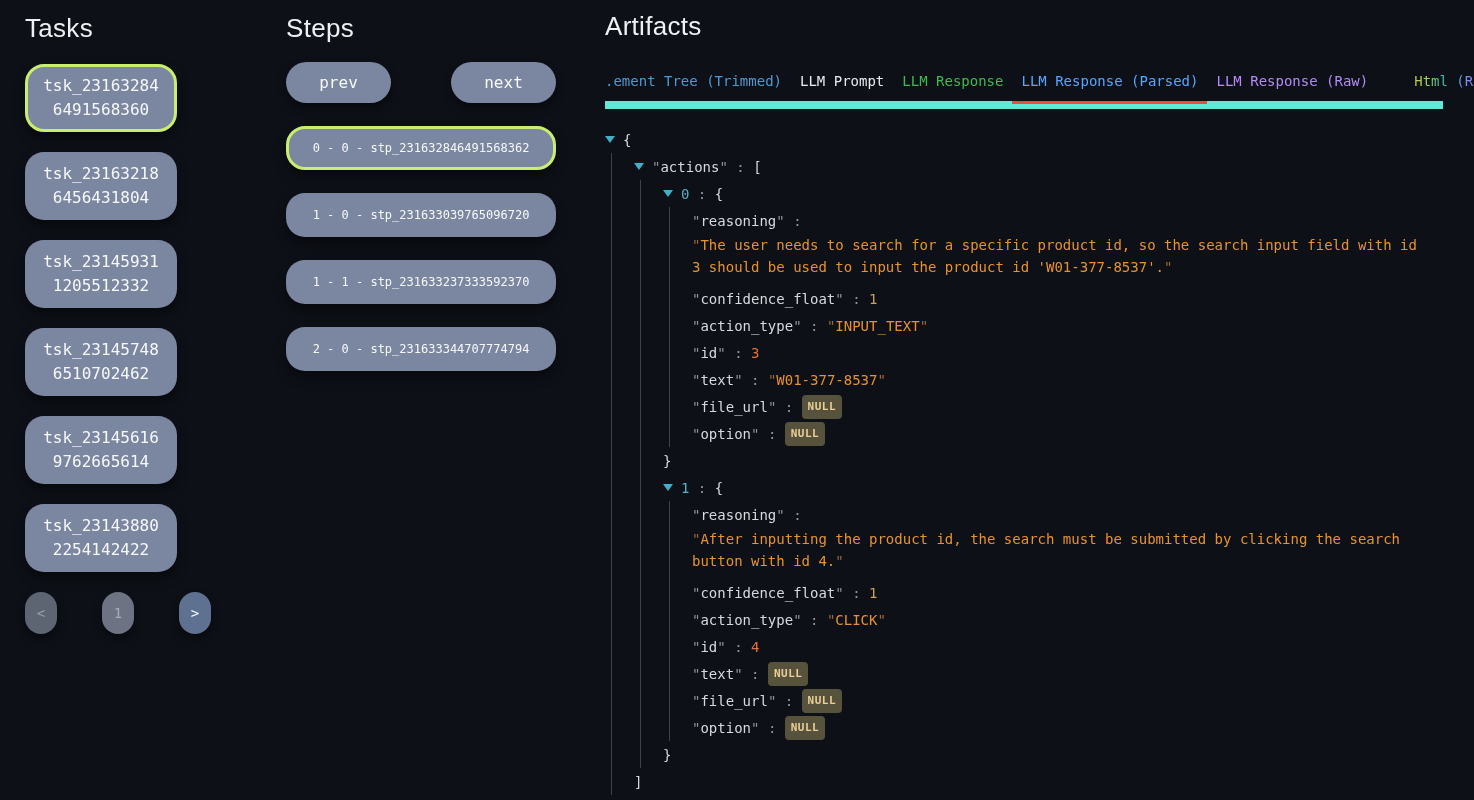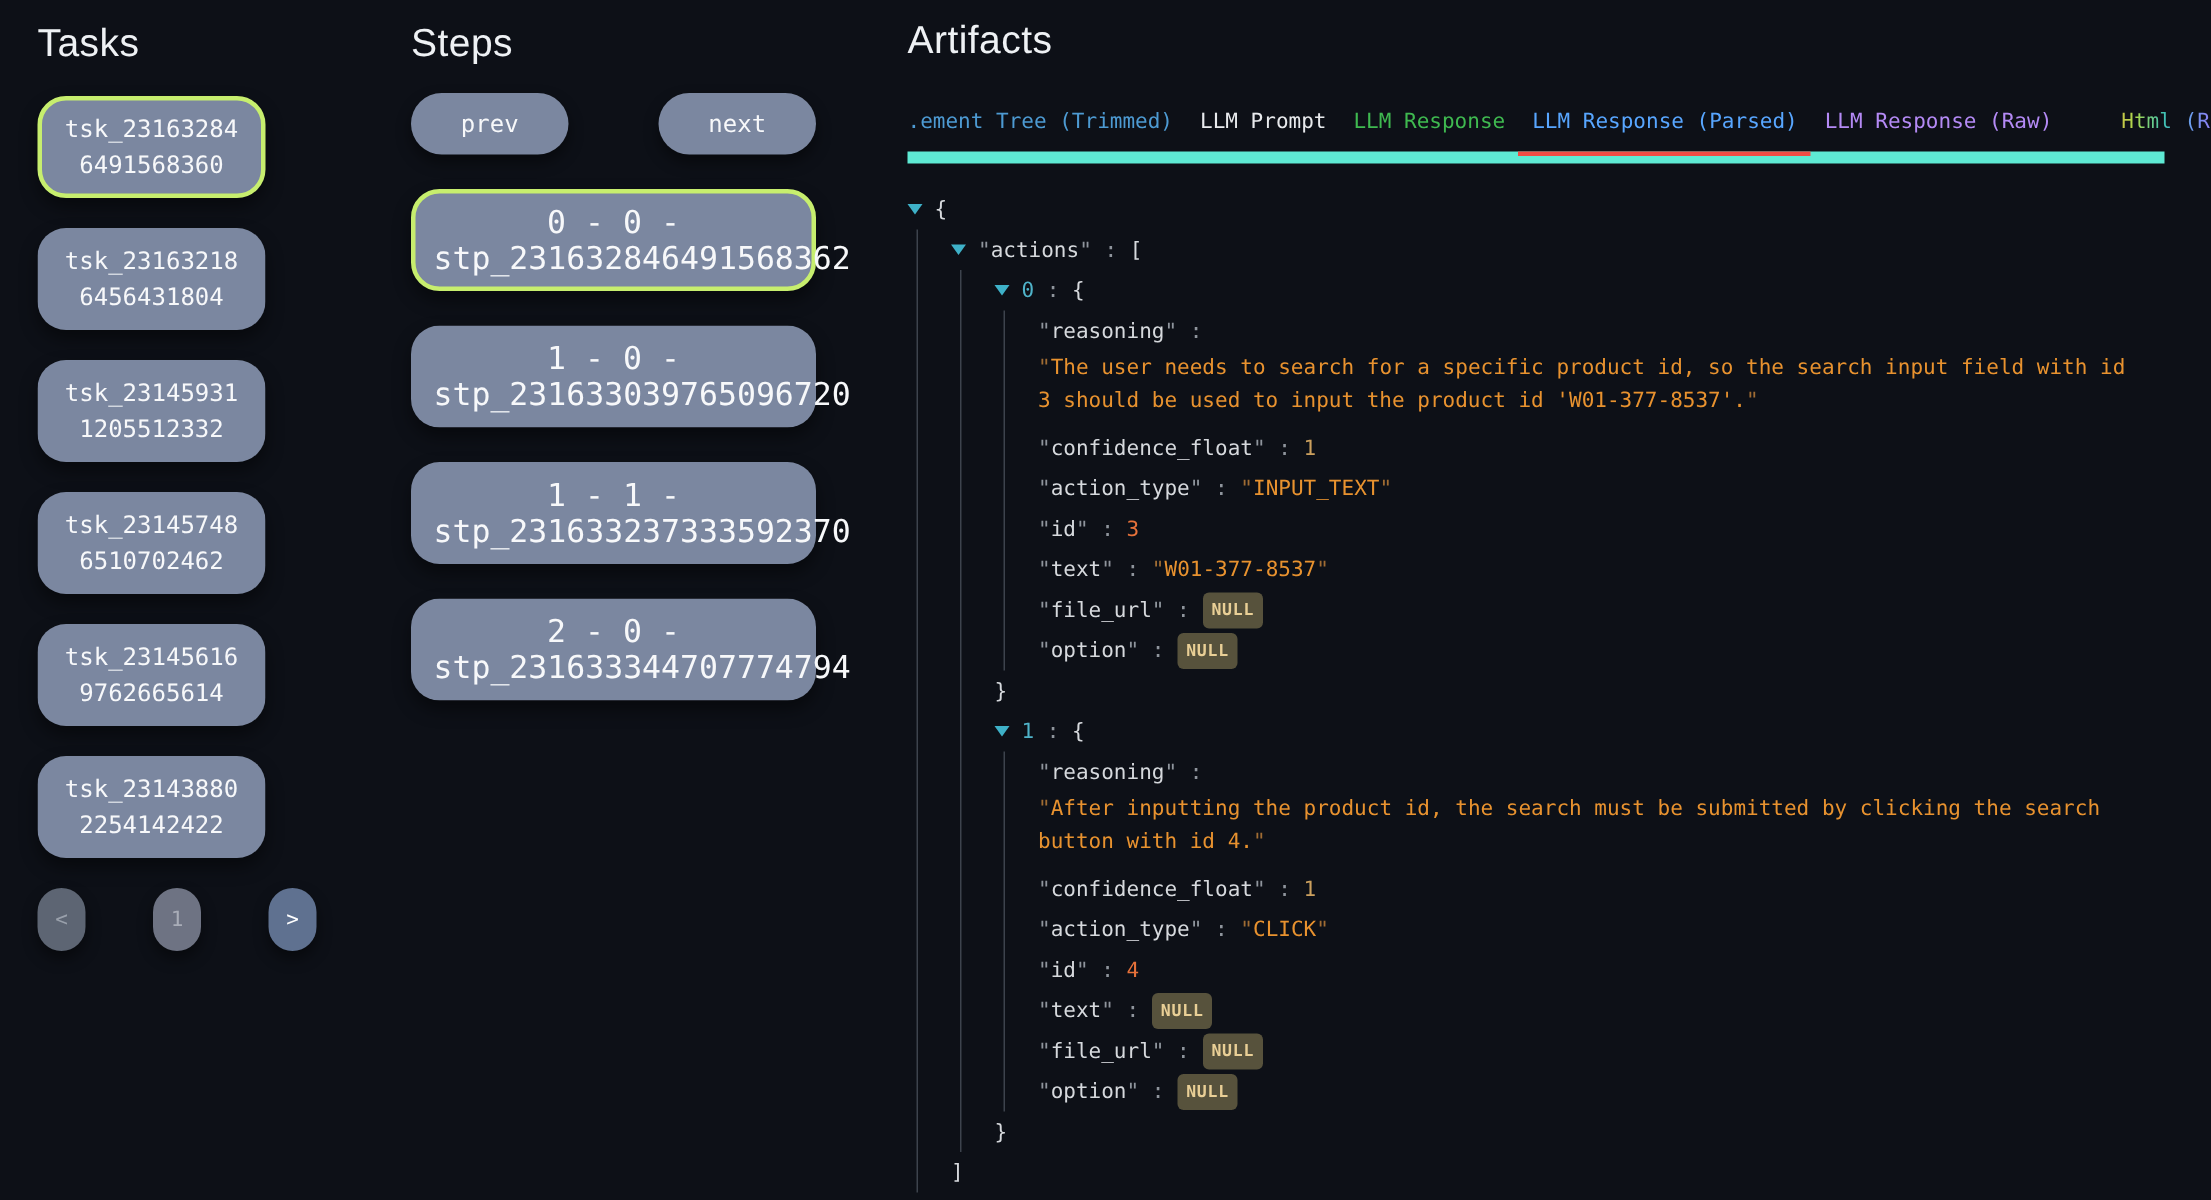--- a/index.html
+++ b/index.html
@@ -27,34 +27,34 @@
   .pg-btn{
     width:32px;height:42px;border:none;border-radius:21px;cursor:pointer;
     font-family:"DejaVu Sans Mono",monospace;font-size:14px;
     box-shadow:0 5px 10px rgba(0,0,0,.45);
   }
   .pg-prev{background:#5d6573;color:#99a0ab;}
   .pg-num{background:#6e7383;color:#a9adb8;}
   .pg-next{background:#5f7190;color:#ffffff;}
 
   
-  #steps{position:absolute;left:274px;top:12px;width:270px;}
+  #steps{position:absolute;left:286px;top:12px;width:270px;}
   .step-nav{display:flex;justify-content:space-between;margin-top:18px;}
   .nav-btn{
     width:105px;height:41px;border:none;border-radius:21px;cursor:pointer;
     background:#7b87a0;color:#f7f8fa;
     font-family:"DejaVu Sans Mono",monospace;font-size:16px;
     box-shadow:0 5px 10px rgba(0,0,0,.45);
   }
   #step-list{margin-top:23px;}
   .step-btn{
     box-sizing:border-box;display:block;width:270px;margin:0 0 23px 0;
     background:#7b87a0;border:3px solid transparent;border-radius:19px;
     padding:7px 12px;color:#f7f8fa;
-    font-family:"DejaVu Sans Mono",monospace;font-size:21px;line-height:24px;
+    font-family:"DejaVu Sans Mono",monospace;font-size:12px;line-height:24px;
     text-align:center;cursor:pointer;
     box-shadow:0 6px 12px rgba(0,0,0,.45);
   }
   .step-btn.selected{border-color:#c7ee6e;}
 
   
   #artifacts{position:absolute;left:605px;top:10px;width:838px;}
   .tabbar{display:flex;margin-top:26px;border-bottom:8px solid #5eead4;}
   .tab{
     font-family:"DejaVu Sans Mono",monospace;font-size:14px;white-space:nowrap;

